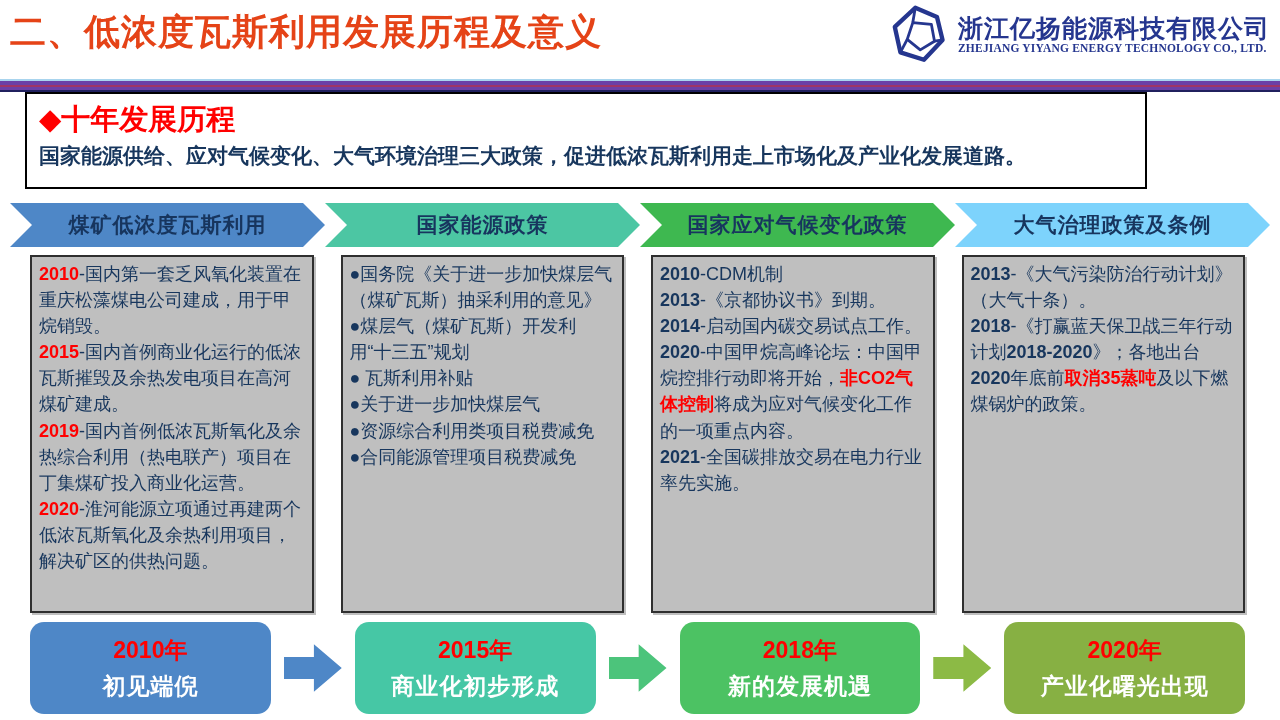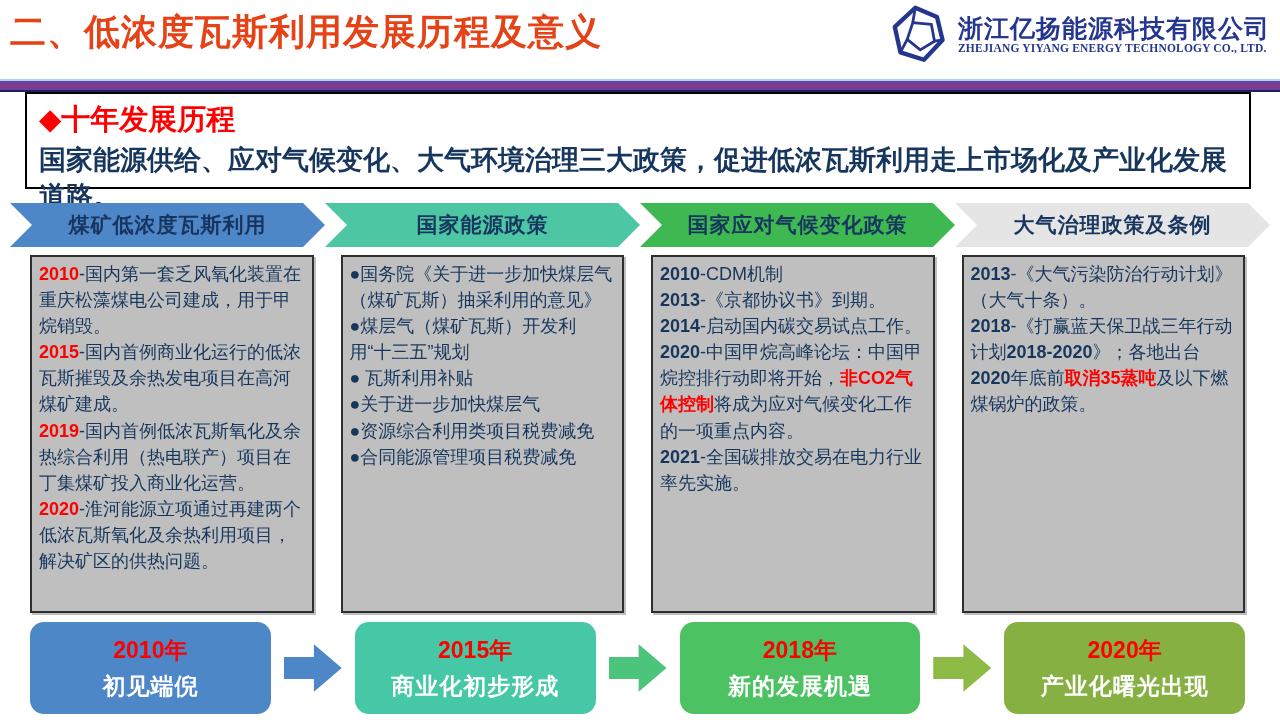--- a/index.html
+++ b/index.html
@@ -25,25 +25,25 @@
     position:absolute;left:0;top:79px;width:1280px;height:13px;
     background:linear-gradient(to bottom,
       #a8d4ee 0%,#a8d4ee 14%,
       #6b3fa6 14%,#6b3fa6 44%,
       #9e3566 44%,#9e3566 64%,
       #6b3fa6 64%,#6b3fa6 88%,
       #20205e 88%,#20205e 100%);
   }
   
   .intro-box{
-    position:absolute;left:25px;top:92px;width:1226px;height:97px;
+    position:absolute;left:25px;top:92px;width:1122px;height:97px;
     border:2px solid #000;background:#fff;box-sizing:border-box;
   }
   .intro-heading{margin:6px 0 2px 12px;font-size:29px;font-weight:bold;color:#ff0000;}
-  .intro-sub{margin:2px 15px 0 12px;font-size:27px;font-weight:bold;color:#17365d;}
+  .intro-sub{margin:2px 15px 0 12px;font-size:21px;font-weight:bold;color:#17365d;}
   
   .chevron-row{
     position:absolute;left:10px;top:203px;width:1260px;height:44px;display:flex;
   }
   .chevron{
     flex:1;display:flex;align-items:center;justify-content:center;
     clip-path:polygon(0 0,calc(100% - 22px) 0,100% 50%,calc(100% - 22px) 100%,0 100%,22px 50%);
     font-size:21px;font-weight:bold;color:#17355e;letter-spacing:1px;
   }
   
@@ -108,21 +108,21 @@
   <div class="chevron-row">
       <div class="chevron" style="background: rgb(78, 135, 199);">
         <span>煤矿低浓度瓦斯利用</span>
       </div>
       <div class="chevron" style="background: rgb(76, 198, 163);">
         <span>国家能源政策</span>
       </div>
       <div class="chevron" style="background: rgb(62, 184, 80);">
         <span>国家应对气候变化政策</span>
       </div>
-      <div class="chevron" style="background: #e5e5e5;">
+      <div class="chevron" style="background: #7dd3fc;">
         <span>大气治理政策及条例</span>
       </div>
     </div>
 
   <div class="columns-row">
       <div class="col-box">
         <div class="para"><span class="seg-red">2010</span><span>-国内第一套乏风氧化装置在重庆松藻煤电公司建成，用于甲烷销毁。</span></div>
         <div class="para"><span class="seg-red">2015</span><span>-国内首例商业化运行的低浓瓦斯摧毁及余热发电项目在高河煤矿建成。</span></div>
         <div class="para"><span class="seg-red">2019</span><span>-国内首例低浓瓦斯氧化及余热综合利用（热电联产）项目在丁集煤矿投入商业化运营。</span></div>
         <div class="para"><span class="seg-red">2020</span><span>-淮河能源立项通过再建两个低浓瓦斯氧化及余热利用项目，解决矿区的供热问题。</span></div>

